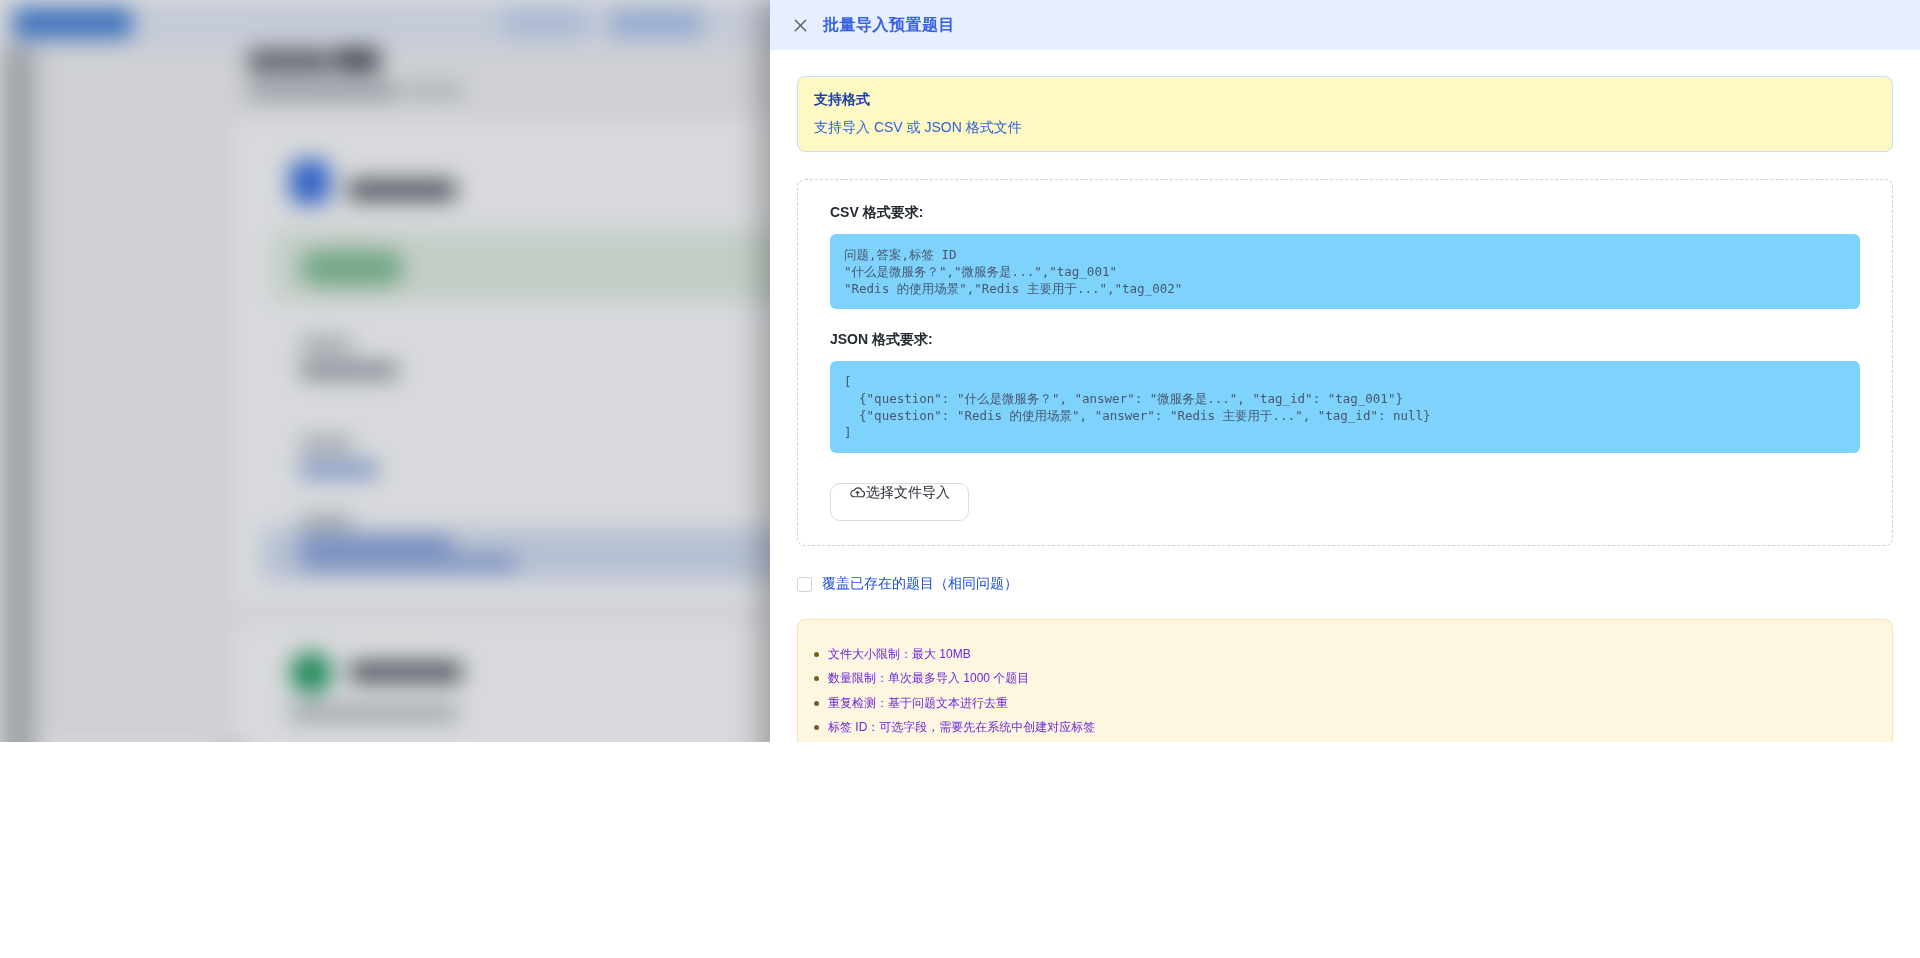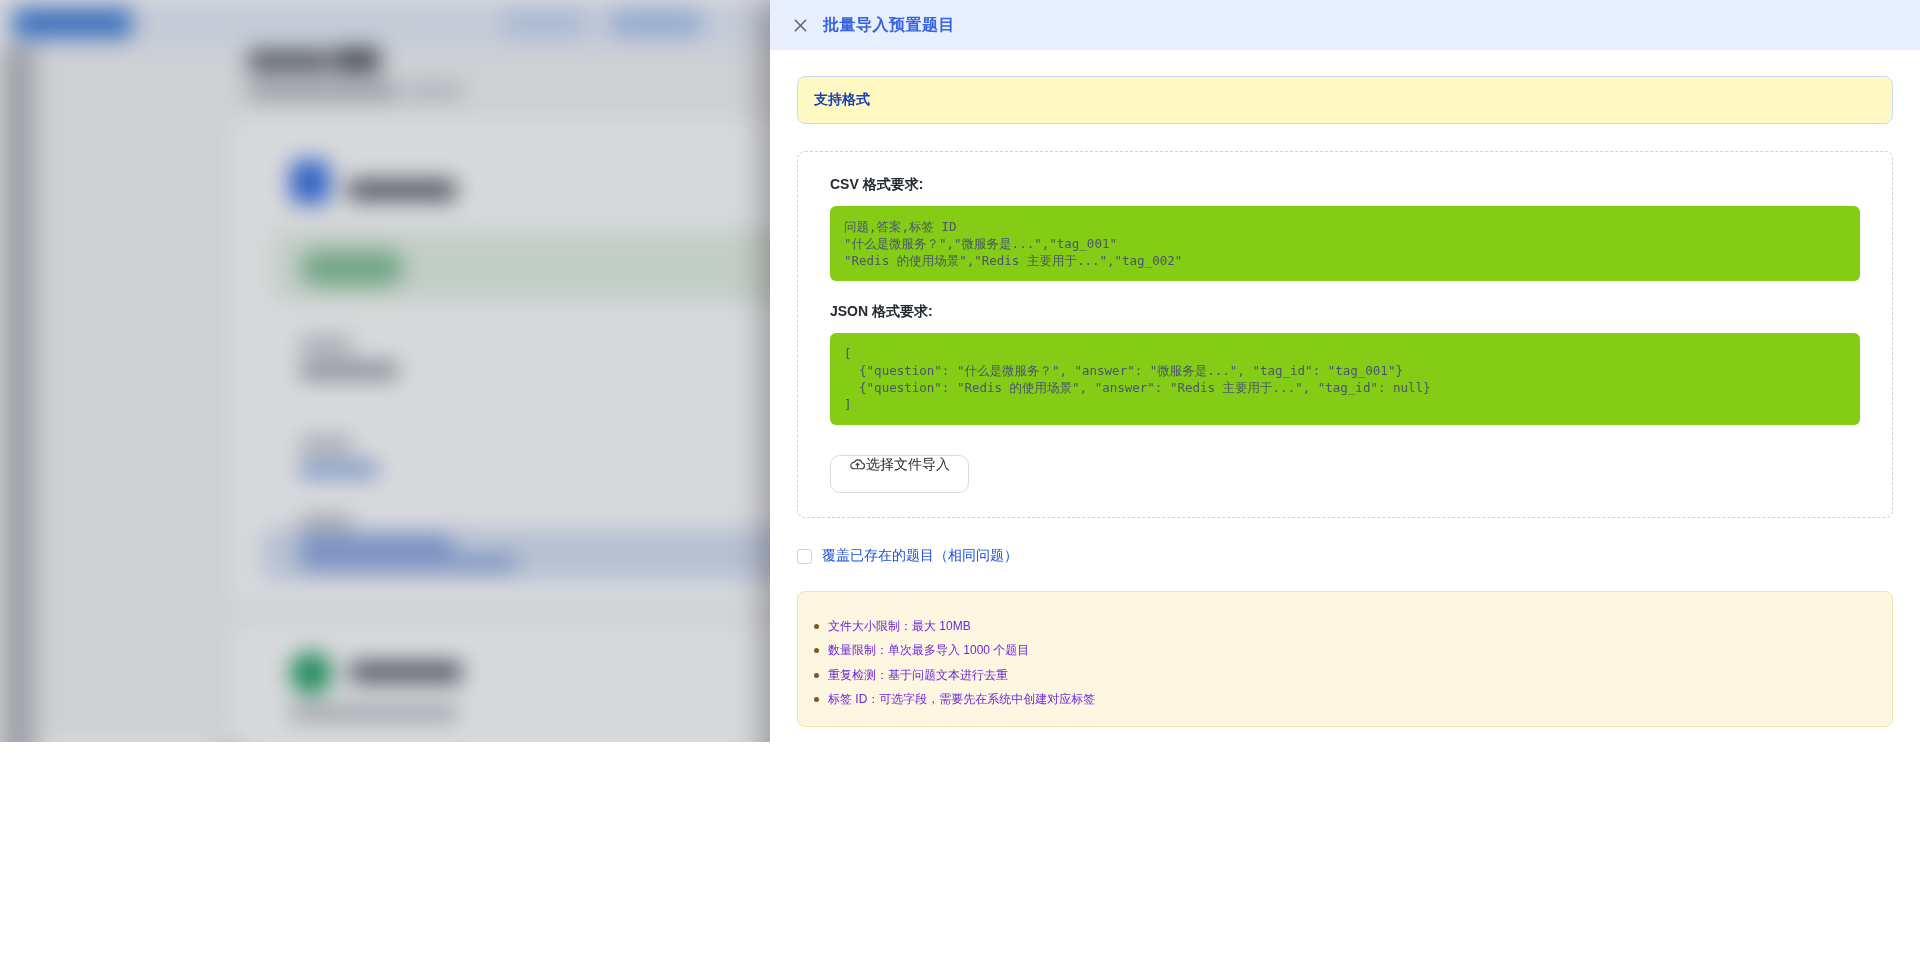--- a/index.html
+++ b/index.html
@@ -74,21 +74,21 @@
   .info-box-title { font-size: 14px; font-weight: bold; color: #1e3fae; }
   .info-box-text { margin-top: 10px; font-size: 14px; color: #2e62d9; }
 
   .format-card {
     margin-top: 27px; border: 1px dashed #c9d2de; border-radius: 8px;
     padding: 24px 32px;
   }
   .section-heading { font-size: 14px; font-weight: bold; color: #262b33; }
   .section-heading.json-h { margin-top: 22px; }
   .code-block {
-    margin-top: 12px; background: #84cc16; border-radius: 6px;
+    margin-top: 12px; background: #7dd3fc; border-radius: 6px;
     padding: 12px 14px;
     font-family: "DejaVu Sans Mono", "Liberation Mono", monospace;
     font-size: 12.5px; line-height: 17px; color: #49566e;
   }
   .code-line { white-space: pre; }
 
   .upload-btn {
     margin-top: 30px; height: 38px; padding: 0 18px;
     display: inline-flex; align-items: flex-start; 
     background: #ffffff; border: 1px solid #d8dbe0; border-radius: 10px;
@@ -173,20 +173,21 @@
           <line x1="13.5" y1="2.5" x2="2.5" y2="13.5"></line>
         </svg>
       </button>
       <div class="drawer-title">批量导入预置题目</div>
     </div>
 
     <div class="drawer-body">
 
       <div class="info-box">
         <div class="info-box-title">支持格式</div>
+        <div class="info-box-text">支持导入 CSV 或 JSON 格式文件</div>
       </div>
 
       <div class="format-card">
 
         <div class="section-heading">CSV 格式要求:</div>
         <div class="code-block">
           <div class="code-line">问题,答案,标签 ID</div>
           <div class="code-line">"什么是微服务？","微服务是...","tag_001"</div>
           <div class="code-line">"Redis 的使用场景","Redis 主要用于...","tag_002"</div>
         </div>

